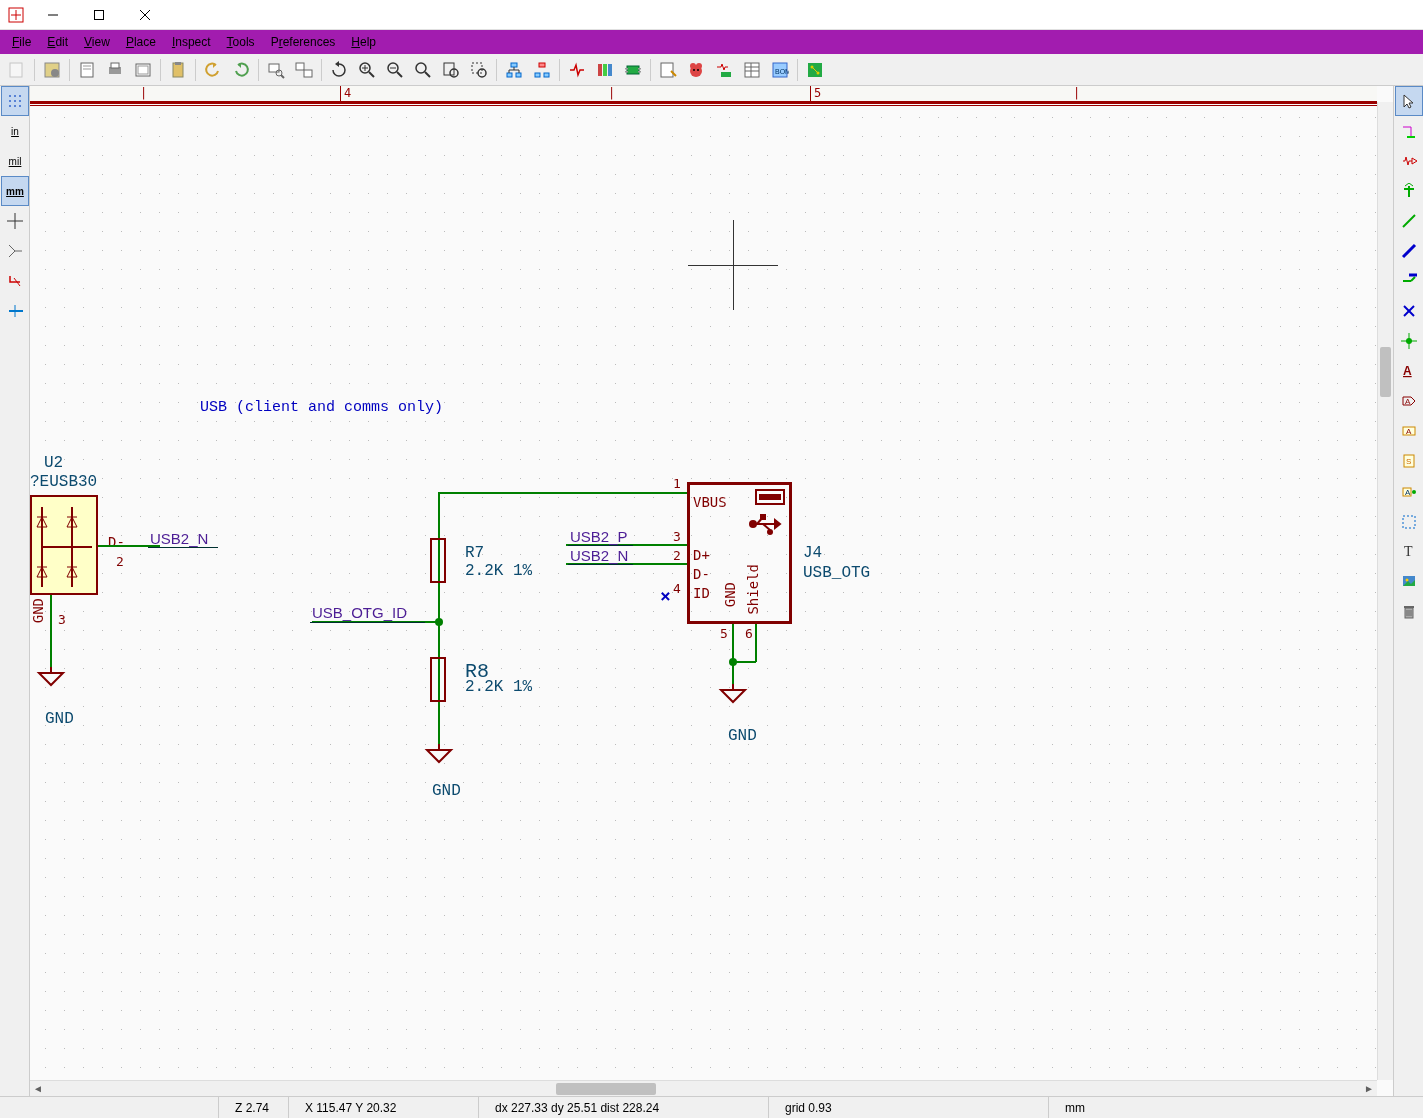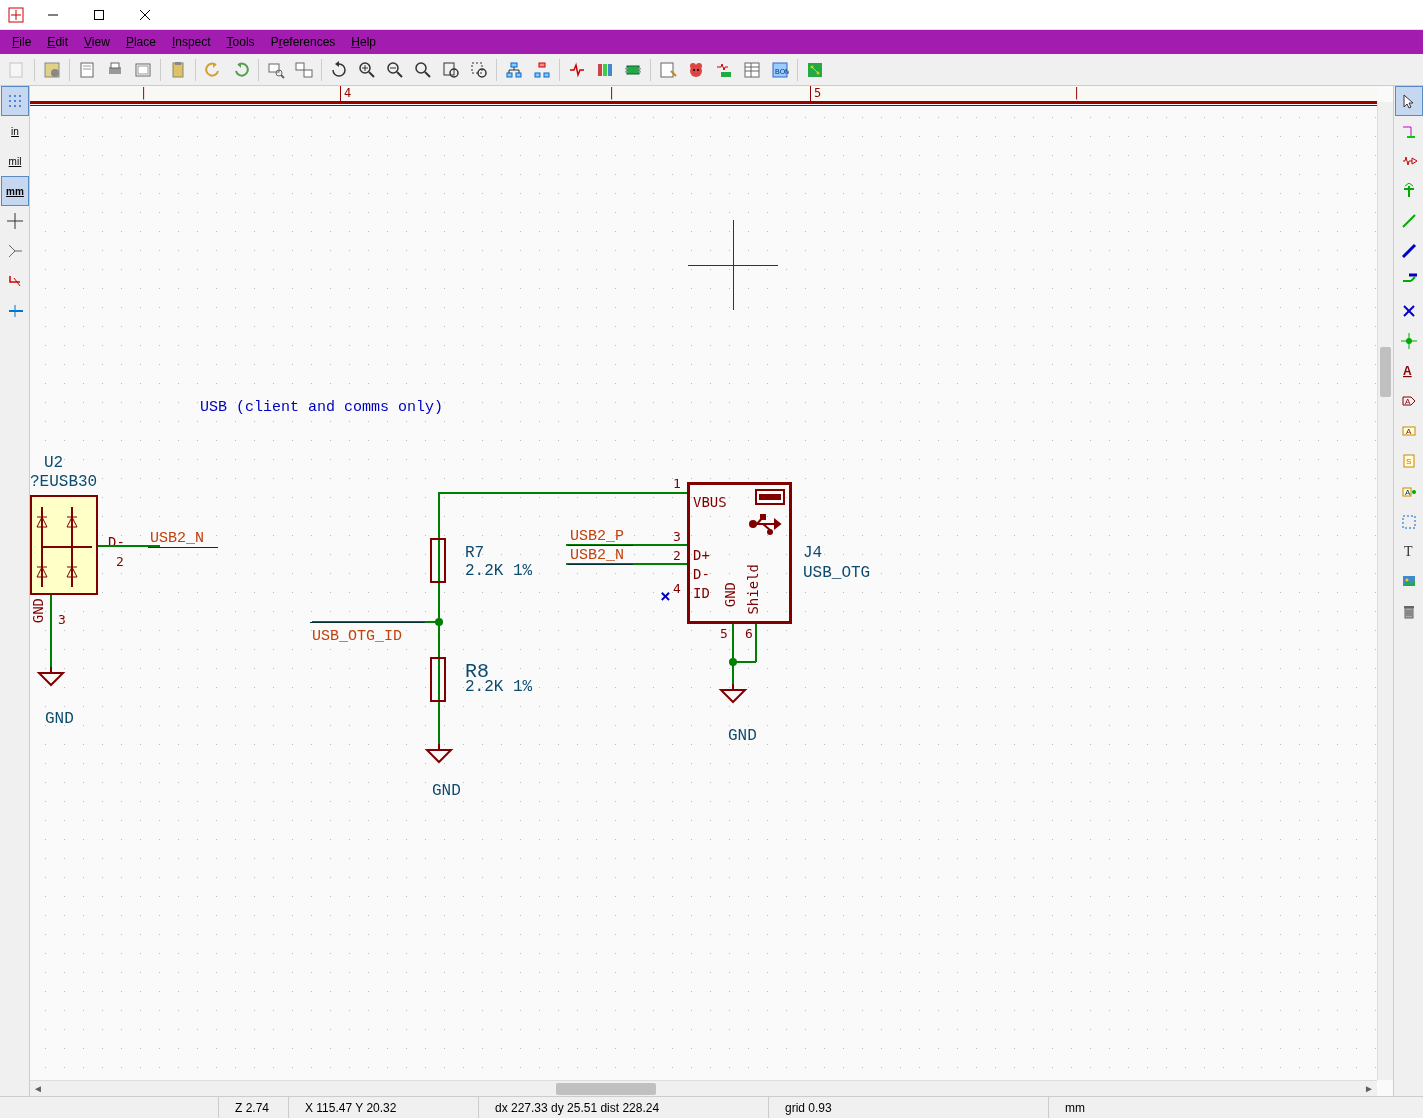--- a/index.html
+++ b/index.html
@@ -69,21 +69,21 @@
 .status { height:22px; background:#f0f0f0; display:flex; align-items:center; border-top:1px solid #ccc; font-size:12px; }
 .status .cell { padding:0 16px; border-left:1px solid #ccc; height:100%; display:flex; align-items:center; }
 .status .cell:first-child { border-left:none; flex:0 0 220px; }
 
 
 .comp-box { position:absolute; background:#ffffc8; border:2px solid #800000; }
 .resistor { position:absolute; border:2px solid #800000; width:16px; height:45px; }
 .gnd-sym { position:absolute; }
 
 
-.netlabel { position:absolute; font-family:Liberation Mono, monospace; font-size:15px; color:#c2410c; }
+.netlabel { position:absolute; font-family:Liberation Sans, sans-serif; font-size:15px; color:#4c1d95; }
 .netlabel-line { position:absolute; height:1px; background:#003030; }
 
 .pin-num { position:absolute; color:#800000; font-family:monospace; font-size:13px; }
 .pin-name { position:absolute; color:#800000; font-family:monospace; font-size:14px; }
 .cross-x { color:#0000c0; font-weight:bold; font-size:18px; position:absolute; font-family:monospace; }
 
 .junction { position:absolute; width:8px; height:8px; border-radius:50%; background:#008000; margin:-4px 0 0 -4px; }
 
 svg.icon { width:18px; height:18px; }
 </style>
@@ -423,21 +423,21 @@
 
       <div class="wire v" style="left:408px;top:390px;height:252px"></div>
       <div class="wire h" style="left:408px;top:390px;width:250px"></div>
       <div class="junction" style="left:409px;top:520px"></div>
 
       <div class="resistor" style="left:400px;top:436px"></div>
       <div class="sch text-teal" style="left:435px;top:442px;font-size:16px">R7</div>
       <div class="sch text-teal" style="left:435px;top:460px;font-size:16px">2.2K 1%</div>
 
       <div class="wire h" style="left:282px;top:519px;width:128px"></div>
-      <div class="netlabel" style="left:282px;top:526px">USB_OTG_ID</div>
+      <div class="netlabel" style="left:282px;top:502px">USB_OTG_ID</div>
       <div class="netlabel-line" style="left:280px;top:520px;width:115px"></div>
 
       <div class="resistor" style="left:400px;top:555px"></div>
       <div class="sch text-teal" style="left:435px;top:558px;font-size:20px">R8</div>
       <div class="sch text-teal" style="left:435px;top:576px;font-size:16px">2.2K 1%</div>
 
       <svg class="gnd-sym" style="left:394px;top:642px" width="30" height="20">
           <path d="M15 0 L15 6 M3 6 L27 6 L15 18 Z" fill="none" stroke="#800000" stroke-width="2"></path>
         </svg>
       <div class="sch text-teal" style="left:402px;top:680px;font-size:16px">GND</div>

